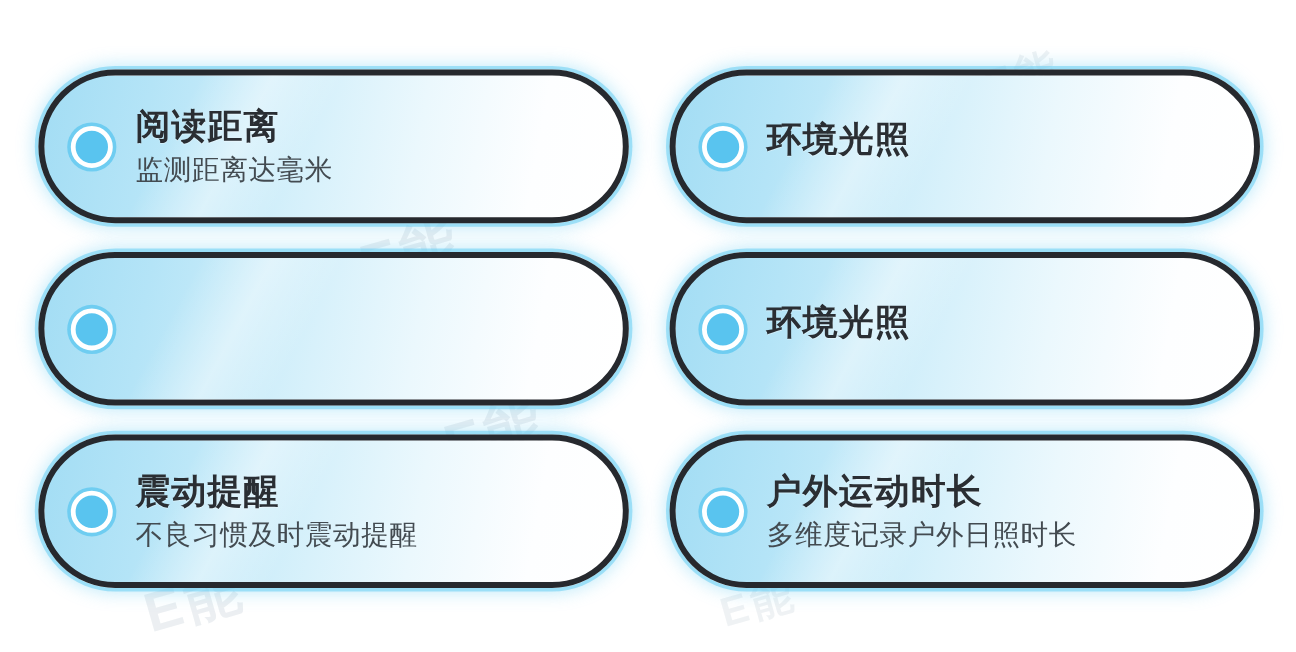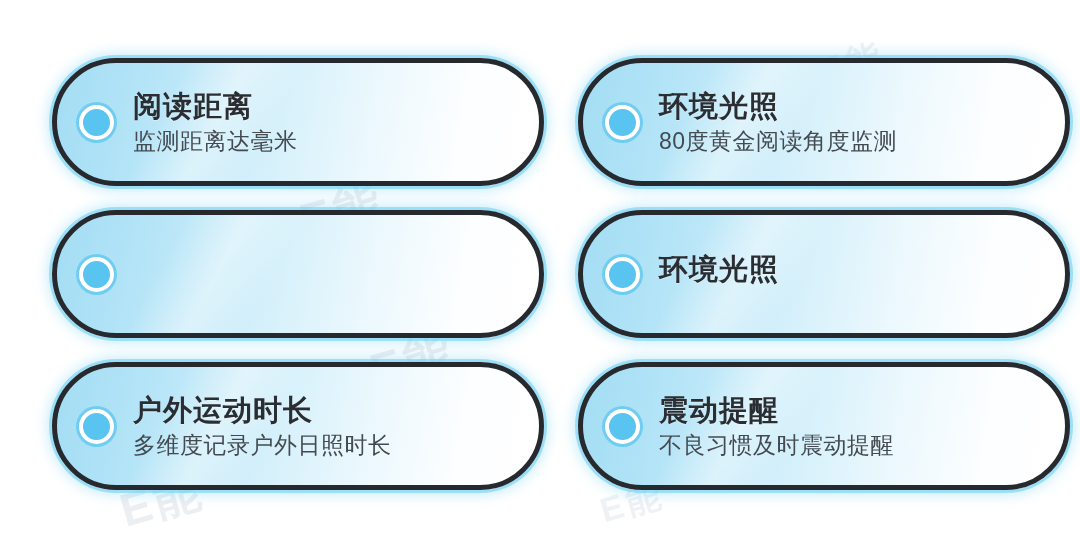--- a/index.html
+++ b/index.html
@@ -31,21 +31,21 @@
     letter-spacing: 4px;
     white-space: nowrap;
     transform: rotate(-16deg);
     opacity: .85;
   }
   .wm.small { font-size: 34px; opacity: .7; }
 
   
   #cards-grid {
     position: absolute;
-    left: 52px;
+    left: 32px;
     top: 58px;
     width: 1018px;
     height: 432px;
     display: grid;
     grid-template-columns: 492px 492px;
     grid-template-rows: 128px 128px 128px;
     column-gap: 34px;
     row-gap: 24px;
     z-index: 2;
   }
@@ -140,44 +140,43 @@
     <div class="card-text">
       <div class="card-title">阅读距离</div>
       <div class="card-subtitle">监测距离达毫米</div>
     </div>
   </div>
 
   <div class="feature-card">
     <span class="bullet-icon"></span>
     <div class="card-text">
       <div class="card-title">环境光照</div>
-      <div class="card-subtitle">80度黄金阅读角度监测</div>
     </div>
   </div>
 
   <div class="feature-card">
     <span class="bullet-icon"></span>
   </div>
 
   <div class="feature-card">
     <span class="bullet-icon"></span>
     <div class="card-text">
       <div class="card-title">环境光照</div>
     </div>
   </div>
 
   <div class="feature-card">
     <span class="bullet-icon"></span>
     <div class="card-text">
-      <div class="card-title">户外运动时长</div>
-      <div class="card-subtitle">多维度记录户外日照时长</div>
+      <div class="card-title">震动提醒</div>
+      <div class="card-subtitle">不良习惯及时震动提醒</div>
     </div>
   </div>
 
   <div class="feature-card">
     <span class="bullet-icon"></span>
     <div class="card-text">
-      <div class="card-title">震动提醒</div>
-      <div class="card-subtitle">不良习惯及时震动提醒</div>
+      <div class="card-title">户外运动时长</div>
+      <div class="card-subtitle">多维度记录户外日照时长</div>
     </div>
   </div>
 
 </div>
 
 </body></html>

